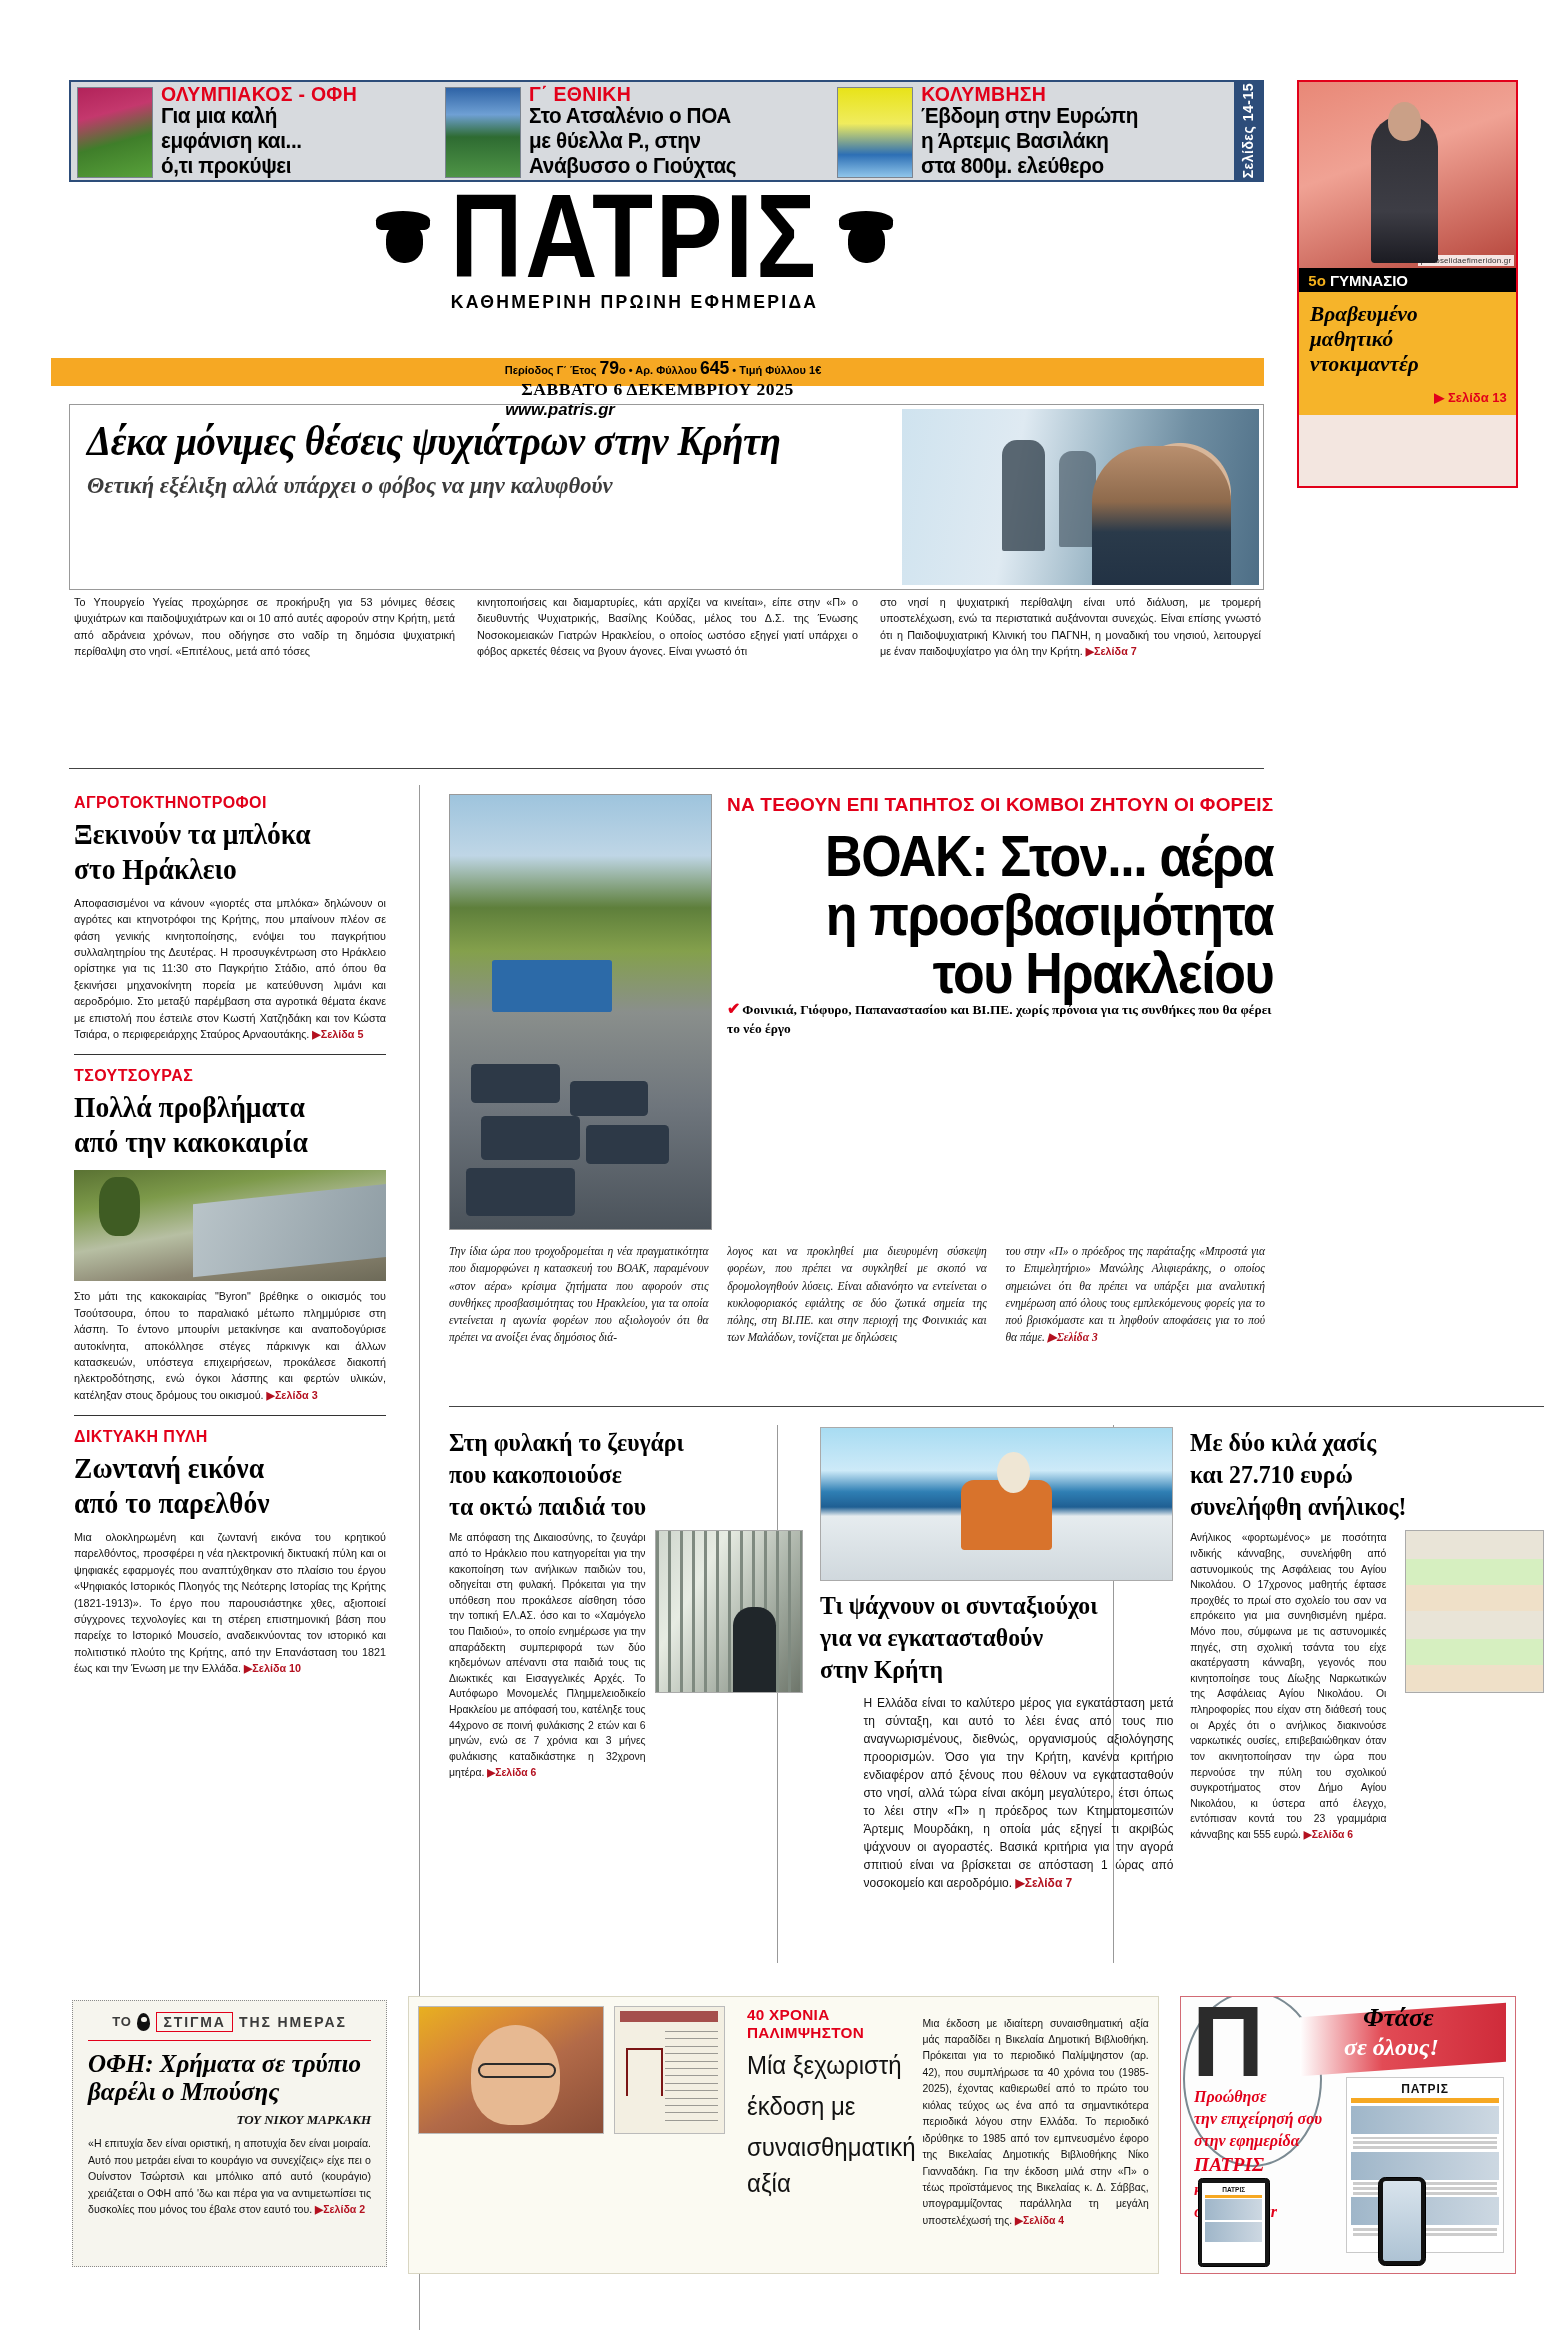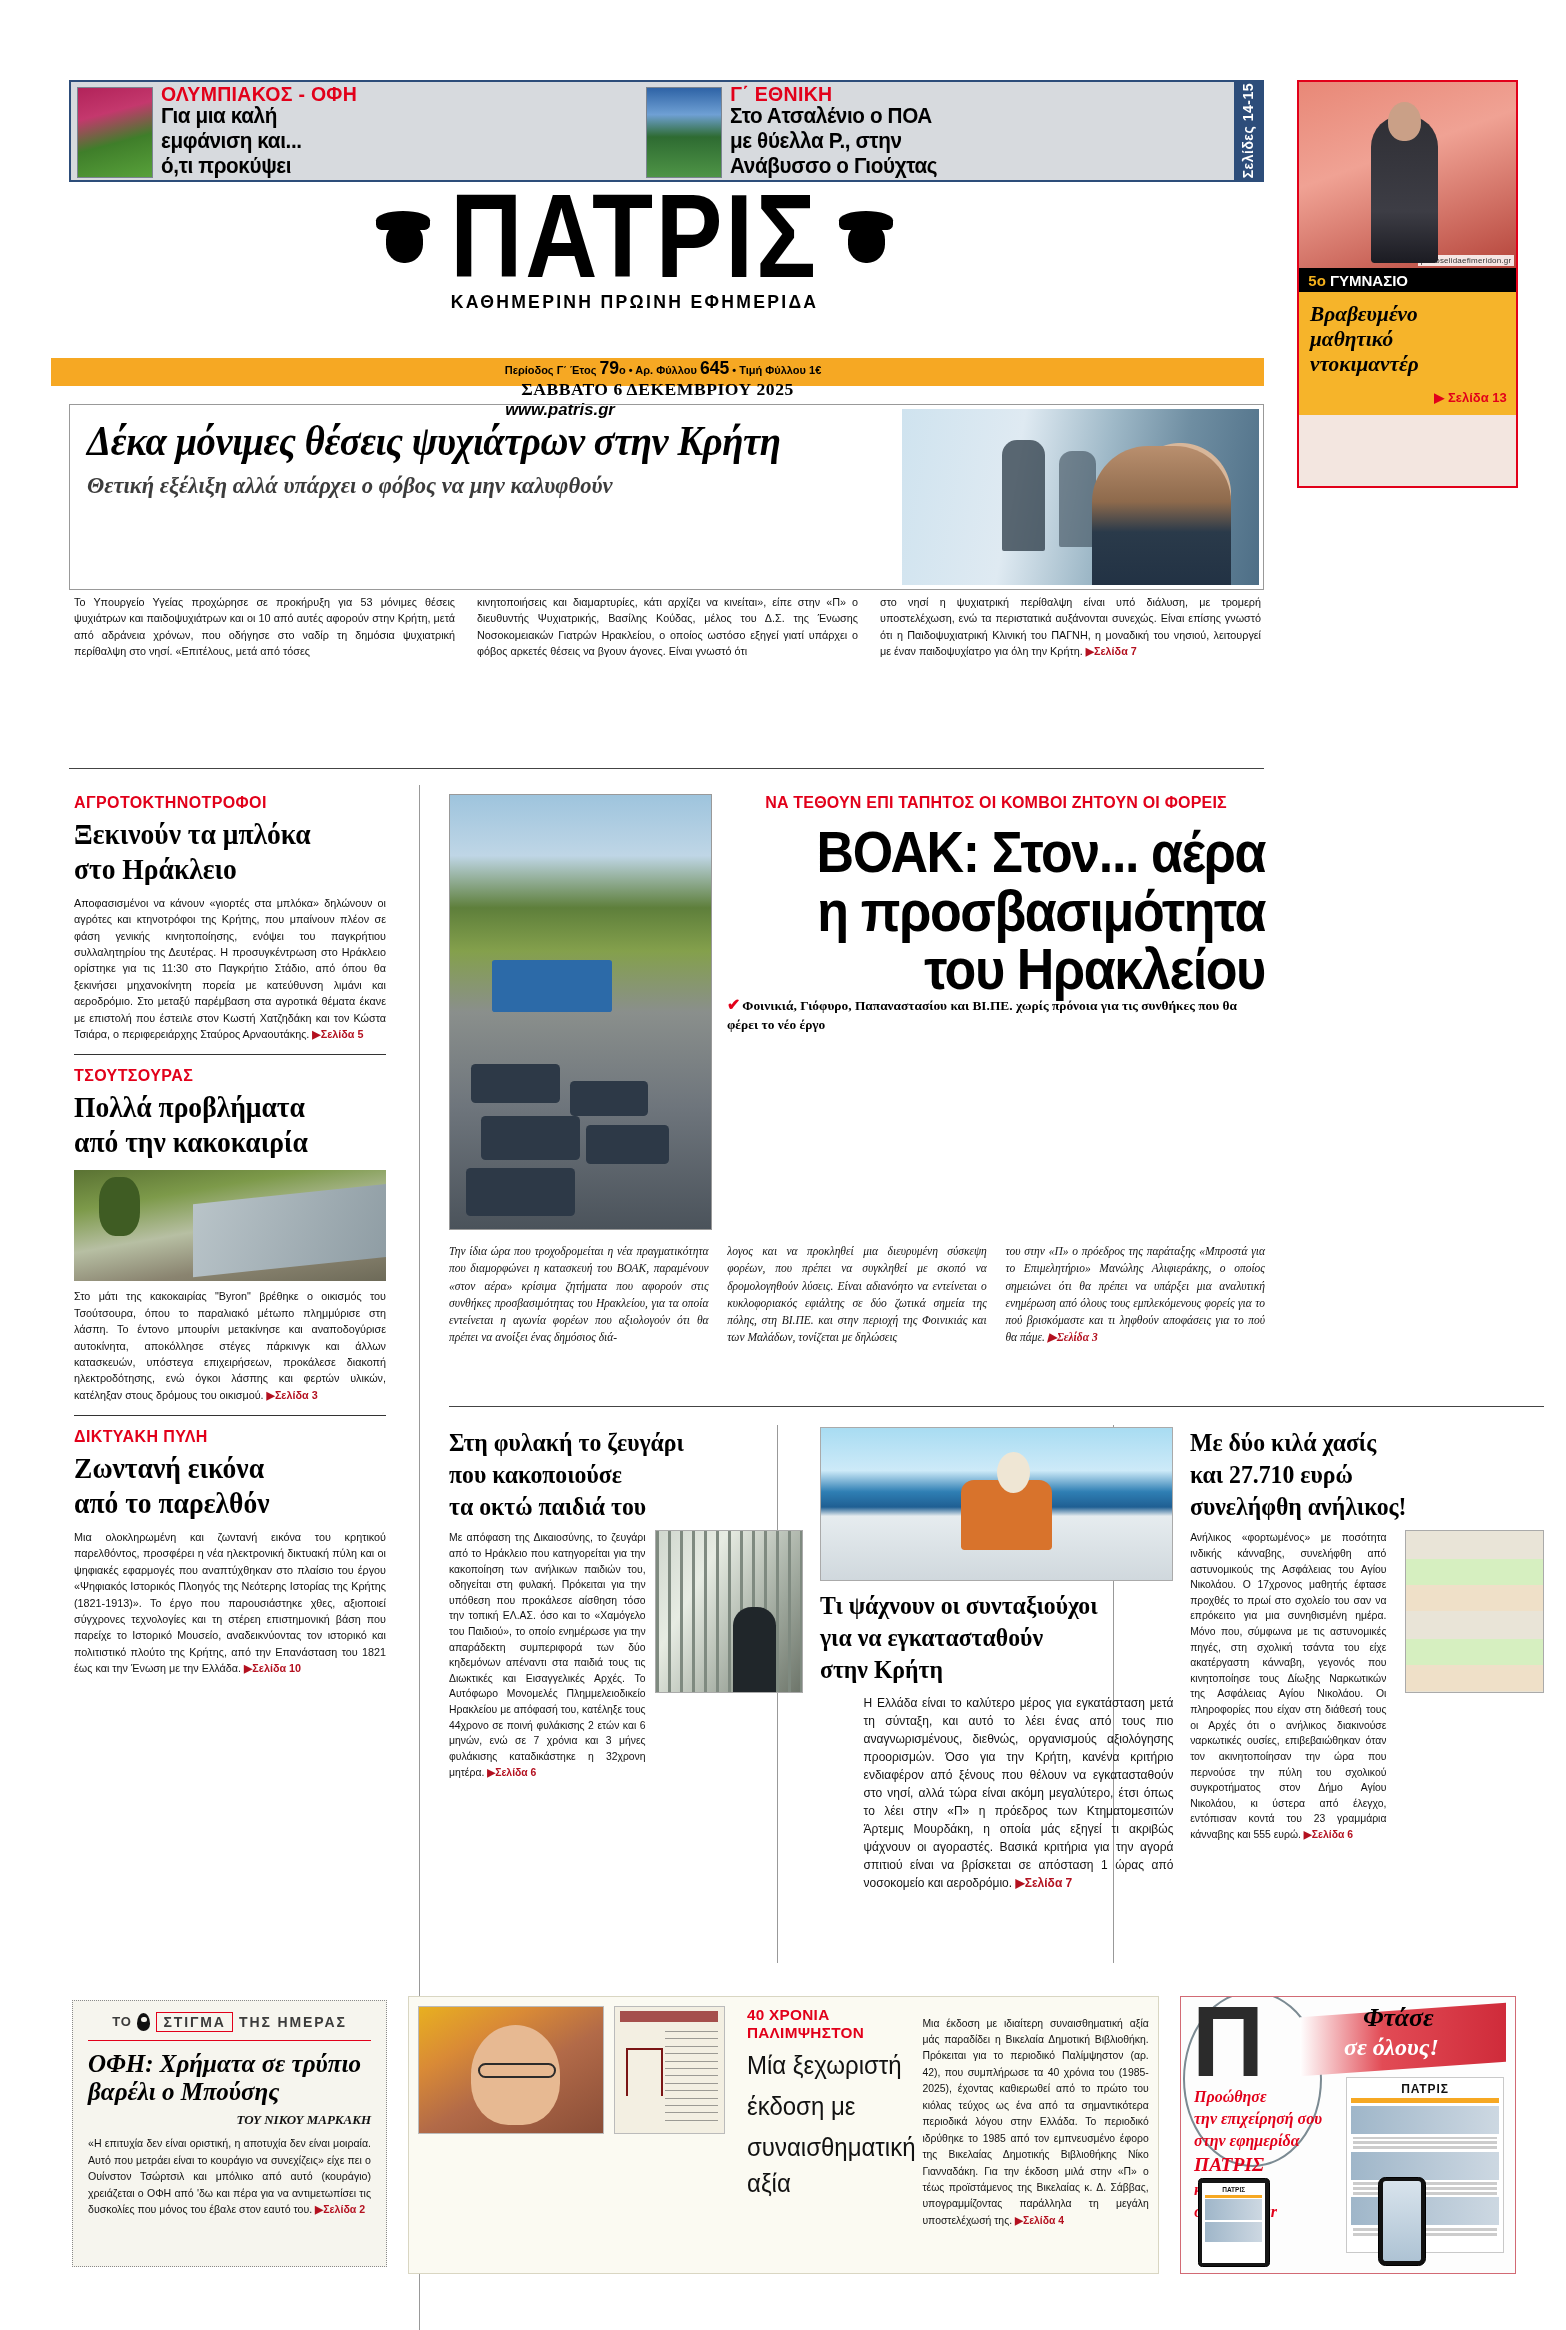--- a/index.html
+++ b/index.html
@@ -157,21 +157,21 @@
   .boak-top { display: flex; gap: 15px; }
   .boak-photo {
     width: 263px; min-width: 263px; height: 436px; background:
       linear-gradient(180deg,#9ec4dd 0%,#bfd6e6 14%,#5e7f3b 26%,#84a04c 36%,#8a8f8c 50%,#6e757c 72%,#4b535b 100%);
     border: 0.9px solid #999; position: relative; overflow: hidden;
   }
   .boak-photo .car { position: absolute; background: #2d3947; border-radius: 4.6px; }
   .boak-photo .truck { position: absolute; left: 16%; top: 38%; width: 46%; height: 12%; background: #2c6aa8; border-radius: 2.8px; }
   .boak-right { flex: 1; }
   .boak-kicker {
-    color: #e2001a; font-weight: 700; font-size: 16px; letter-spacing: 0.2px;
+    color: #e2001a; font-weight: 700; font-size: 19px; letter-spacing: 0.2px;
     text-align: center; margin-bottom: 7.4px; white-space: nowrap;
   }
   .boak-h1 {
     font-family: "Liberation Sans", sans-serif; font-weight: 700; font-size: 52px;
     line-height: 1.12; letter-spacing: -1.4px; text-align: right; color: #000;
     transform: scaleY(1.12); transform-origin: right top;
   }
   .boak-bullet {
     font-family: "Liberation Serif", serif; font-weight: 700; font-size: 13.4px;
     line-height: 1.35; color: #000;
@@ -321,20 +321,29 @@
         <div class="sports-head">ό,τι προκύψει</div>
       </div>
     </div>
     <div class="sports-cell">
       <div class="sports-thumb thumb-2"></div>
       <div class="sports-text">
         <div class="sports-kicker">Γ΄ ΕΘΝΙΚΗ</div>
         <div class="sports-head">Στο Ατσαλένιο ο ΠΟΑ</div>
         <div class="sports-head">με θύελλα Ρ., στην</div>
         <div class="sports-head">Ανάβυσσο ο Γιούχτας</div>
+      </div>
+    </div>
+    <div class="sports-cell">
+      <div class="sports-thumb thumb-3"></div>
+      <div class="sports-text">
+        <div class="sports-kicker">ΚΟΛΥΜΒΗΣΗ</div>
+        <div class="sports-head">Έβδομη στην Ευρώπη</div>
+        <div class="sports-head">η Άρτεμις Βασιλάκη</div>
+        <div class="sports-head">στα 800μ. ελεύθερο</div>
       </div>
     </div>
     <div class="sports-pages">
       <span>Σελίδες 14-15</span>
     </div>
   </div>
 
   <div class="topright-promo">
     <div class="promo-photo">
       <div class="head-dot"></div>

